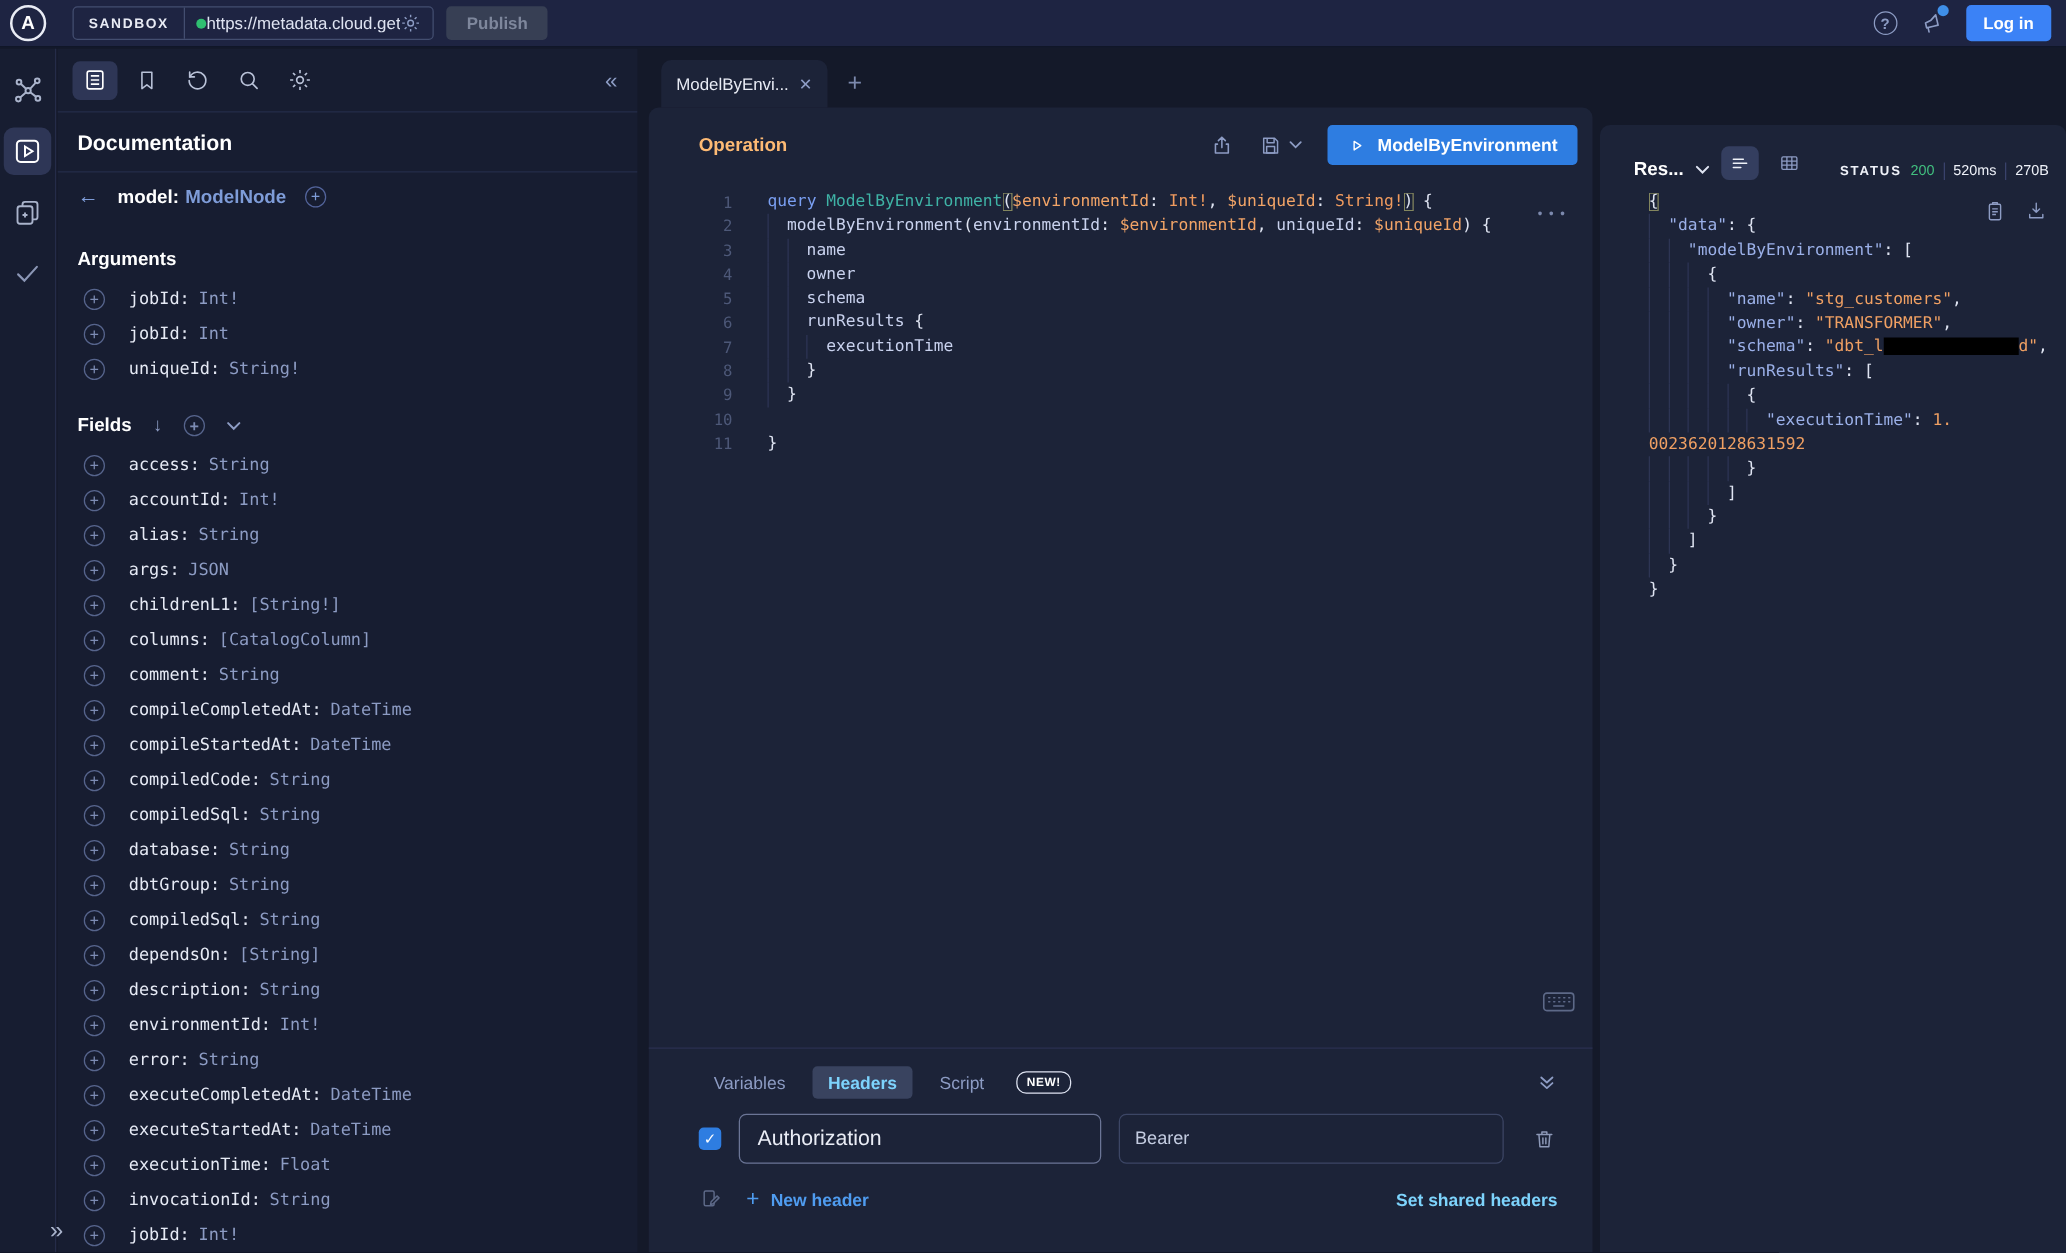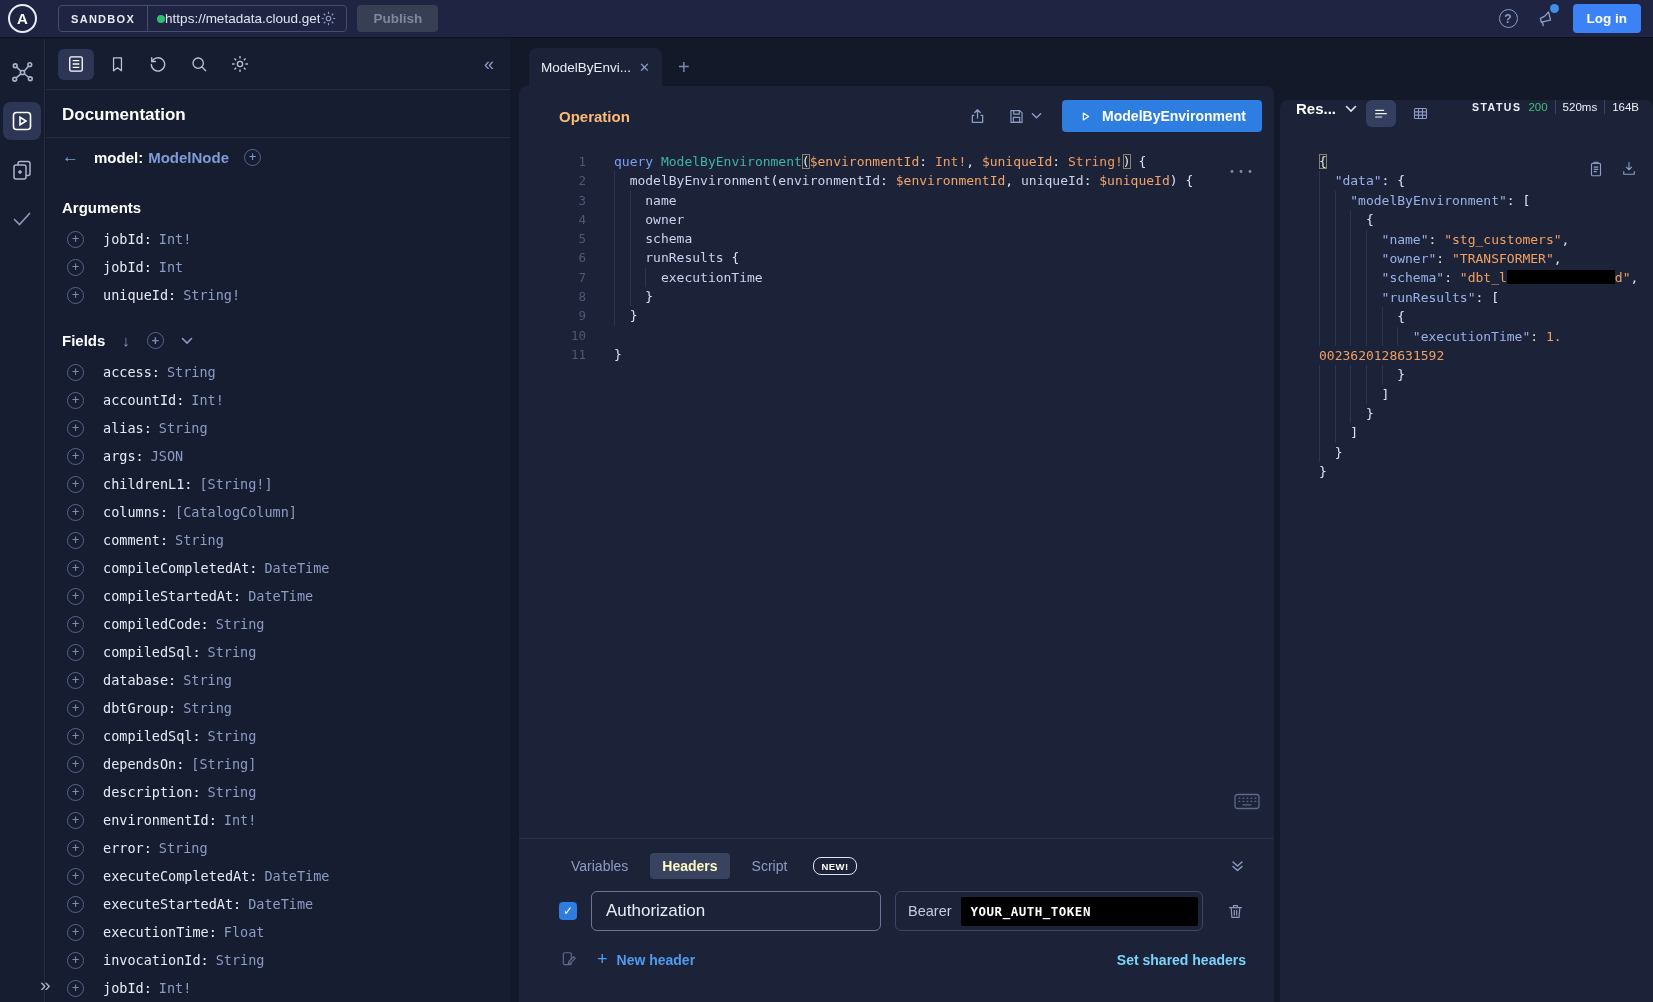--- a/index.html
+++ b/index.html
@@ -87,21 +87,21 @@
   .tk-phl { color:#dfe4f2; box-shadow: inset 0 0 0 1px #83865e; }
   .tk-key { color:#9bb0e8; } .tk-str { color:#f0a063; } .tk-num { color:#f0a063; }
   .tk-red { display:inline-block; background:#000; height:14px; vertical-align:text-top; }
   .more { position:absolute; top:20px; right:18px; color:#7c89ad; font-size:10px; letter-spacing:3px; }
   .kbd { position:absolute; bottom:28px; right:14px; color:#5d6988; display:flex; }
 
   
   .dock { flex:none; height:164px; border-top:1px solid #2a3150; padding:14px 28px 0 40px; display:flex; flex-direction:column; }
   .dock-tabs { display:flex; align-items:center; gap:10px; }
   .dtab { padding:5px 12px; font-size:14px; color:#8d9cc4; border-radius:4px; }
-  .dtab.sel { background:#39435f; color:#fef9c3; font-weight:bold; }
+  .dtab.sel { background:#39435f; color:#7dd3fc; font-weight:bold; }
   .newbadge { margin-left:4px; border:1.2px solid #dfe4f2; color:#fff; border-radius:8px; font-size:9.5px;
               font-weight:bold; letter-spacing:.5px; padding:2.5px 7px; }
   .dchev { margin-left:auto; color:#8d9cc4; display:flex; }
   .dock-row { display:flex; align-items:center; margin-top:12px; gap:14px; }
   .cbx { width:18px; height:18px; background:#2e7de1; border-radius:4px; color:#fff; font-size:12px;
          display:flex; align-items:center; justify-content:center; flex:none; }
   .keyinput { width:290px; height:40px; background:transparent; border:1px solid #6b7596; border-radius:6px;
               color:#e9ecf5; font-size:17px; padding:0 14px; font-family:"Liberation Sans",sans-serif; outline:none; }
   .valbox { width:308px; height:40px; border:1px solid #3c4665; border-radius:6px; display:flex;
             align-items:center; padding:0 4px 0 12px; gap:9px; }
@@ -111,21 +111,21 @@
   .trash { margin-left:9px; color:#8d99b8; display:flex; }
   .dock-foot { display:flex; align-items:center; margin-top:18px; gap:19px; }
   .scripticon { color:#5d6988; display:flex; }
   .newhdr { display:flex; align-items:center; gap:9px; color:#4f9cf0; font-weight:bold; font-size:14px; }
   .newhdr .plus { font-size:18px; font-weight:normal; }
   .sharedlink { margin-left:auto; color:#7dd3fc; font-weight:bold; font-size:14px; }
 
   
   .resp { position:absolute; left:1280px; top:100px; width:373px; height:902px; background:#1c2338;
           border-radius:8px 8px 0 0; display:flex; flex-direction:column; }
-  .resp-header { flex:none; height:44px; display:flex; align-items:flex-start; padding:0 14px 0 16px; gap:9px; }
+  .resp-header { flex:none; height:44px; display:flex; align-items:flex-end; padding:0 14px 0 27px; gap:9px; }
   .resp-title { font-size:15px; font-weight:bold; color:#fff; display:flex; align-items:center; gap:9px; }
   .pill { width:30px; height:27px; border-radius:6px; display:flex; align-items:center; justify-content:center; color:#8d9cc4; }
   .pill.sel { background:#343e5f; color:#eef1f8; }
   .pill:first-of-type { margin-left:9px; }
   .statgrp { margin-left:auto; display:flex; align-items:center; gap:7px; font-size:11.5px; color:#eef1f8; }
   .statlab { font-size:10.5px; font-weight:bold; letter-spacing:1.5px; }
   .st-ok { color:#41bf7f; }
   .vsep { width:1px; height:14px; background:#39426b; }
   .resp-body { flex:1; position:relative; padding:8px 12px 0 39px; font-family:"DejaVu Sans Mono",monospace;
                font-size:13px; overflow:hidden; }
@@ -549,21 +549,20 @@
             <svg width="17" height="16" viewBox="0 0 19 16" fill="none" stroke="currentColor" stroke-width="1.6" stroke-linecap="round" stroke-linejoin="round">
                 <path d="M4.5 3.5l5 4.5 5-4.5M4.5 8.5l5 4.5 5-4.5"></path>
               </svg>
           </span>
         </div>
         <div class="dock-row">
           <span class="cbx">✓</span>
           <input class="keyinput" value="Authorization" style="">
           <div class="valbox">
             <span class="bearer">Bearer</span>
-            <span class="tokenred">YOUR_AUTH_TOKEN</span>
           </div>
           <span class="trash">
             <svg width="19" height="19" viewBox="0 0 24 24" fill="none" stroke="currentColor" stroke-width="1.5" stroke-linecap="round" stroke-linejoin="round">
                 <path d="M4.5 7h15M9.5 7V4.5h5V7M6.5 7l1 12.5h9l1-12.5"></path>
                 <path d="M10.5 10.5v6M13.5 10.5v6"></path>
               </svg>
           </span>
         </div>
         <div class="dock-foot">
           <span class="scripticon">
@@ -600,21 +599,21 @@
             <rect x="3.5" y="5" width="17" height="14" rx="1.5"></rect>
             <path d="M3.5 9.7h17M3.5 14.3h17M9.2 5v14M14.8 5v14"></path>
           </svg>
       </span>
       <span class="statgrp">
         <span class="statlab">STATUS</span>
         <span class="st-ok">200</span>
         <span class="vsep"></span>
         <span>520ms</span>
         <span class="vsep"></span>
-        <span>164B</span>
+        <span>270B</span>
       </span>
     </div>
     <div class="resp-body">
       <div>
 
           <div class="rl">
             <span class="gds" style="margin-left:0;"></span>
             <span class="tks"><span class="tk-phl">{</span></span>
           </div>
 

